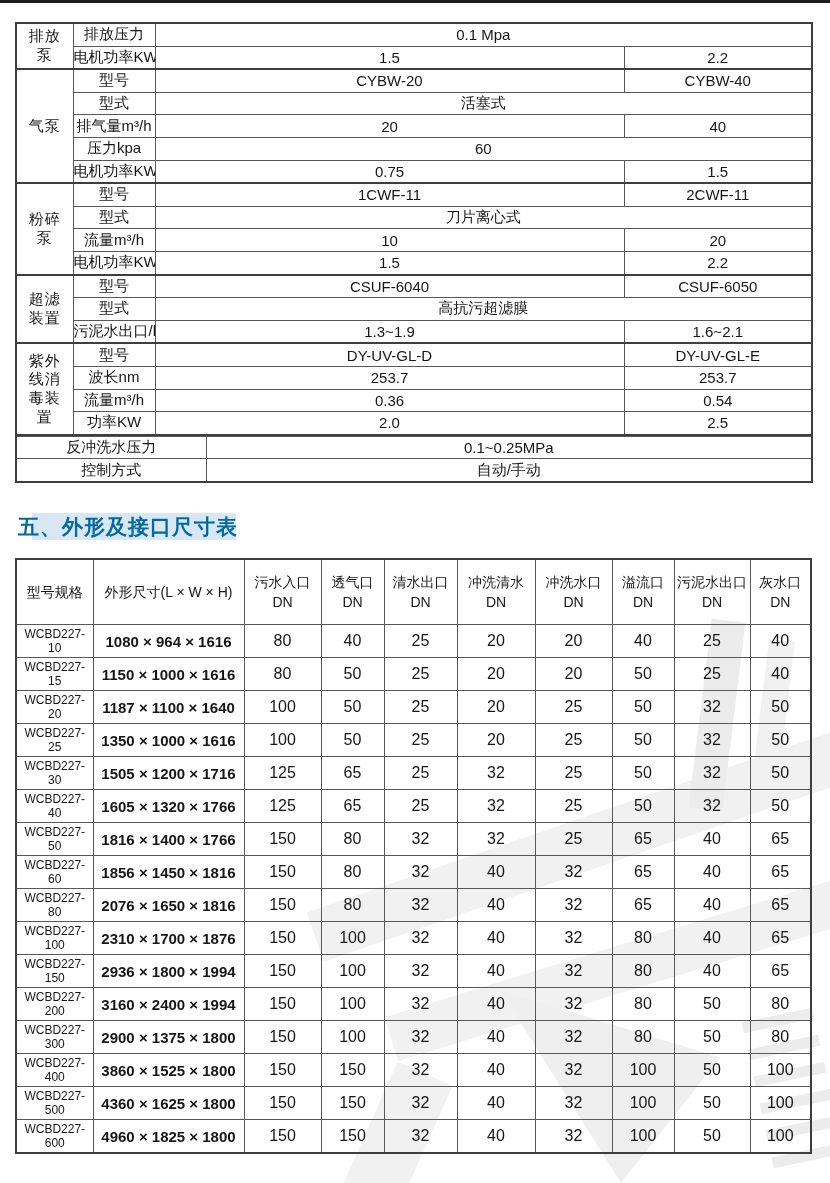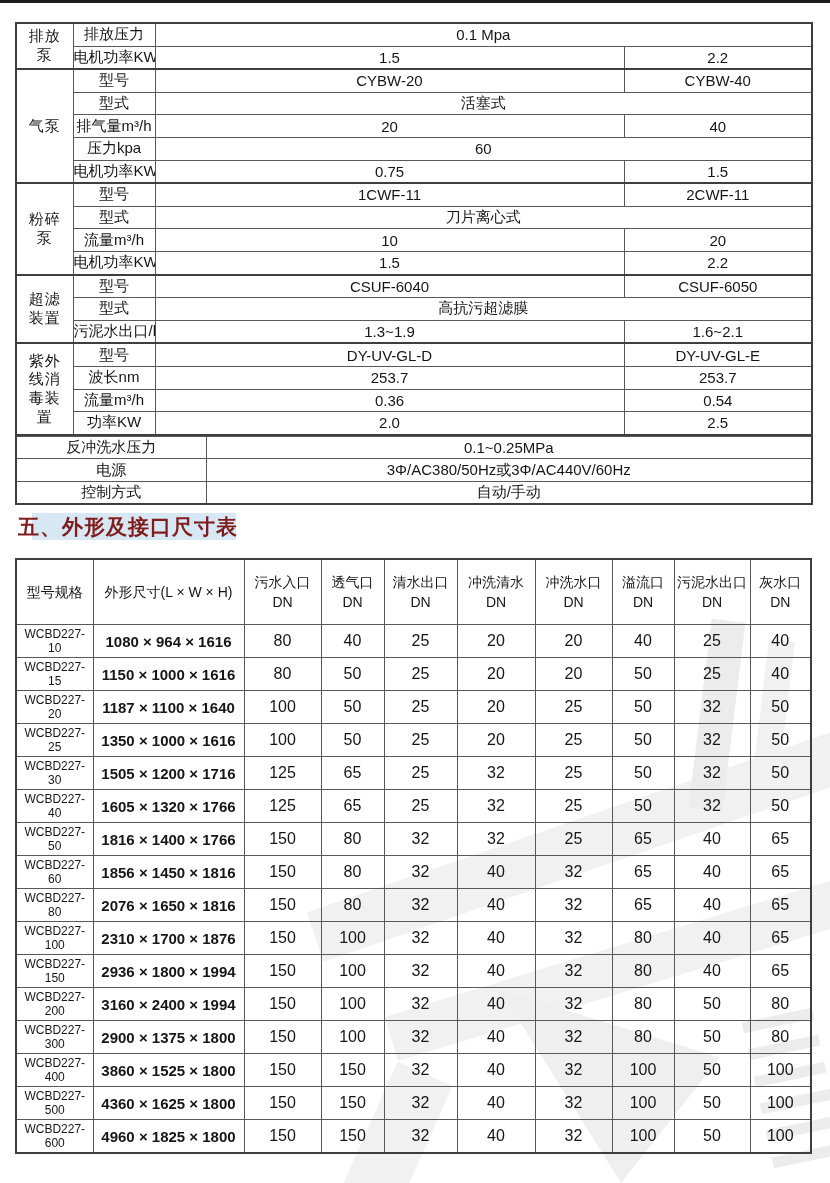--- a/index.html
+++ b/index.html
@@ -27,21 +27,21 @@
   table.spec tr.grp td{border-top:2px solid #3e3e3e;}
   td.glabel{font-size:15px;letter-spacing:1px;line-height:1.25;white-space:normal;padding:0 6px;}
   td.param{font-size:13.5px;}
   td.val{font-size:15px;}
   table.specfoot{width:796px;border:2px solid #3e3e3e;border-top:none;margin-top:0;}
   table.specfoot td{height:21.6px;font-size:15px;}
 
   
   .sec-title{position:absolute;left:18px;top:513px;z-index:2;height:34px;}
   .sec-title .band{position:absolute;left:14px;top:0px;width:204px;height:27px;background:#d8e7f4;}
-  .sec-title .ttext{position:relative;font-size:21px;font-weight:bold;color:#7f1d1d;letter-spacing:1px;}
+  .sec-title .ttext{position:relative;font-size:21px;font-weight:bold;color:#0369a1;letter-spacing:1px;}
 
   
   .dim-wrap{position:absolute;left:15px;top:558px;width:726px;z-index:1;}
   table.dim{width:795px;border:2px solid #3e3e3e;}
   table.dim th{height:64px;font-size:14px;line-height:1.45;white-space:normal;font-weight:normal;}
   table.dim td{height:32px;}
   table.dim td.model{font-size:12px;line-height:1.2;}
   table.dim td.dims{font-size:15px;font-weight:bold;}
   table.dim td.num{font-size:16px;}
 </style>
@@ -169,24 +169,20 @@
   </table>
   <table class="specfoot">
     <colgroup>
       <col style="width:190px">
         <col style="width:606px">
     </colgroup>
     <tbody>
         <tr>
           <td class="flabel">反冲洗水压力</td>
           <td class="fval">0.1~0.25MPa</td>
-        </tr>
-        <tr>
-          <td class="flabel">电源</td>
-          <td class="fval">3Φ/AC380/50Hz或3Φ/AC440V/60Hz</td>
         </tr>
         <tr>
           <td class="flabel">控制方式</td>
           <td class="fval">自动/手动</td>
         </tr>
       </tbody>
   </table>
 </div>
 
 <div class="sec-title">

